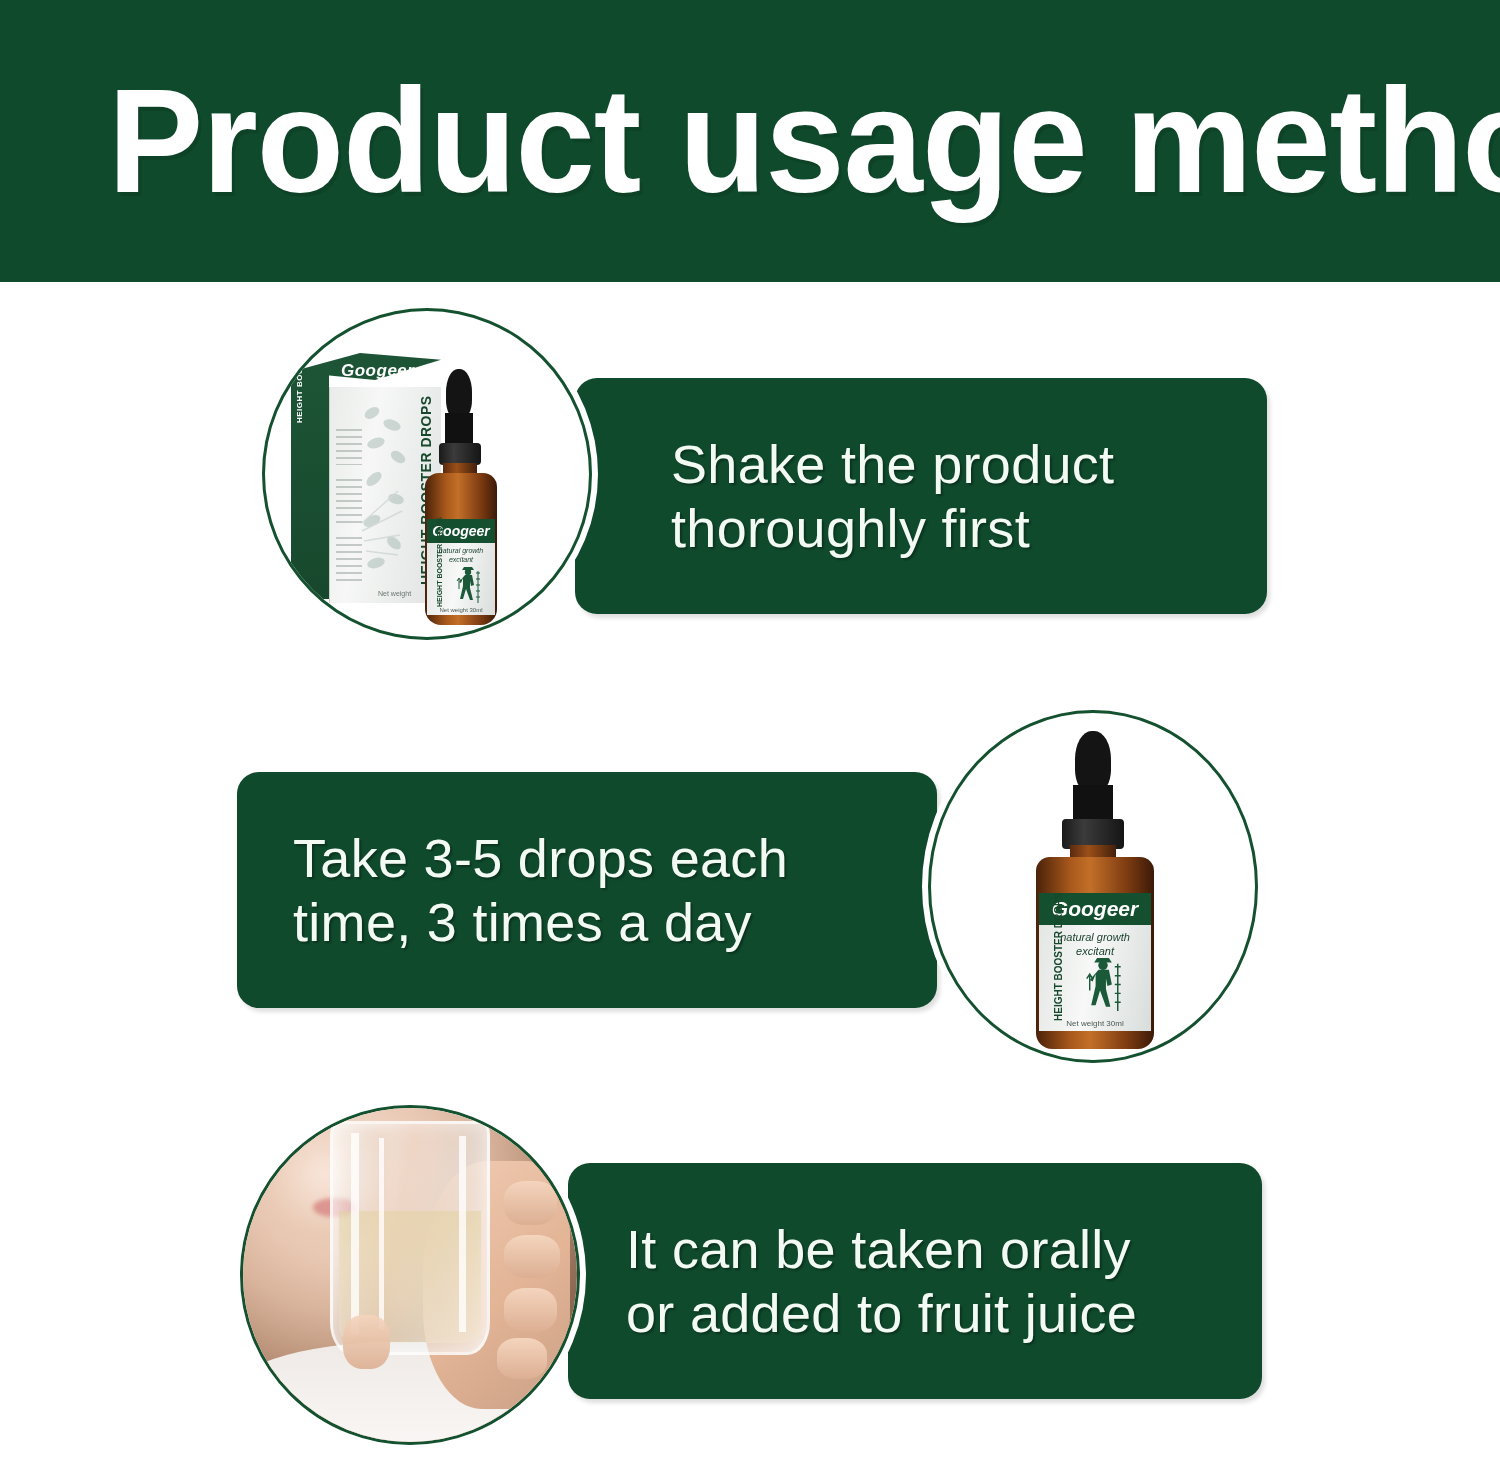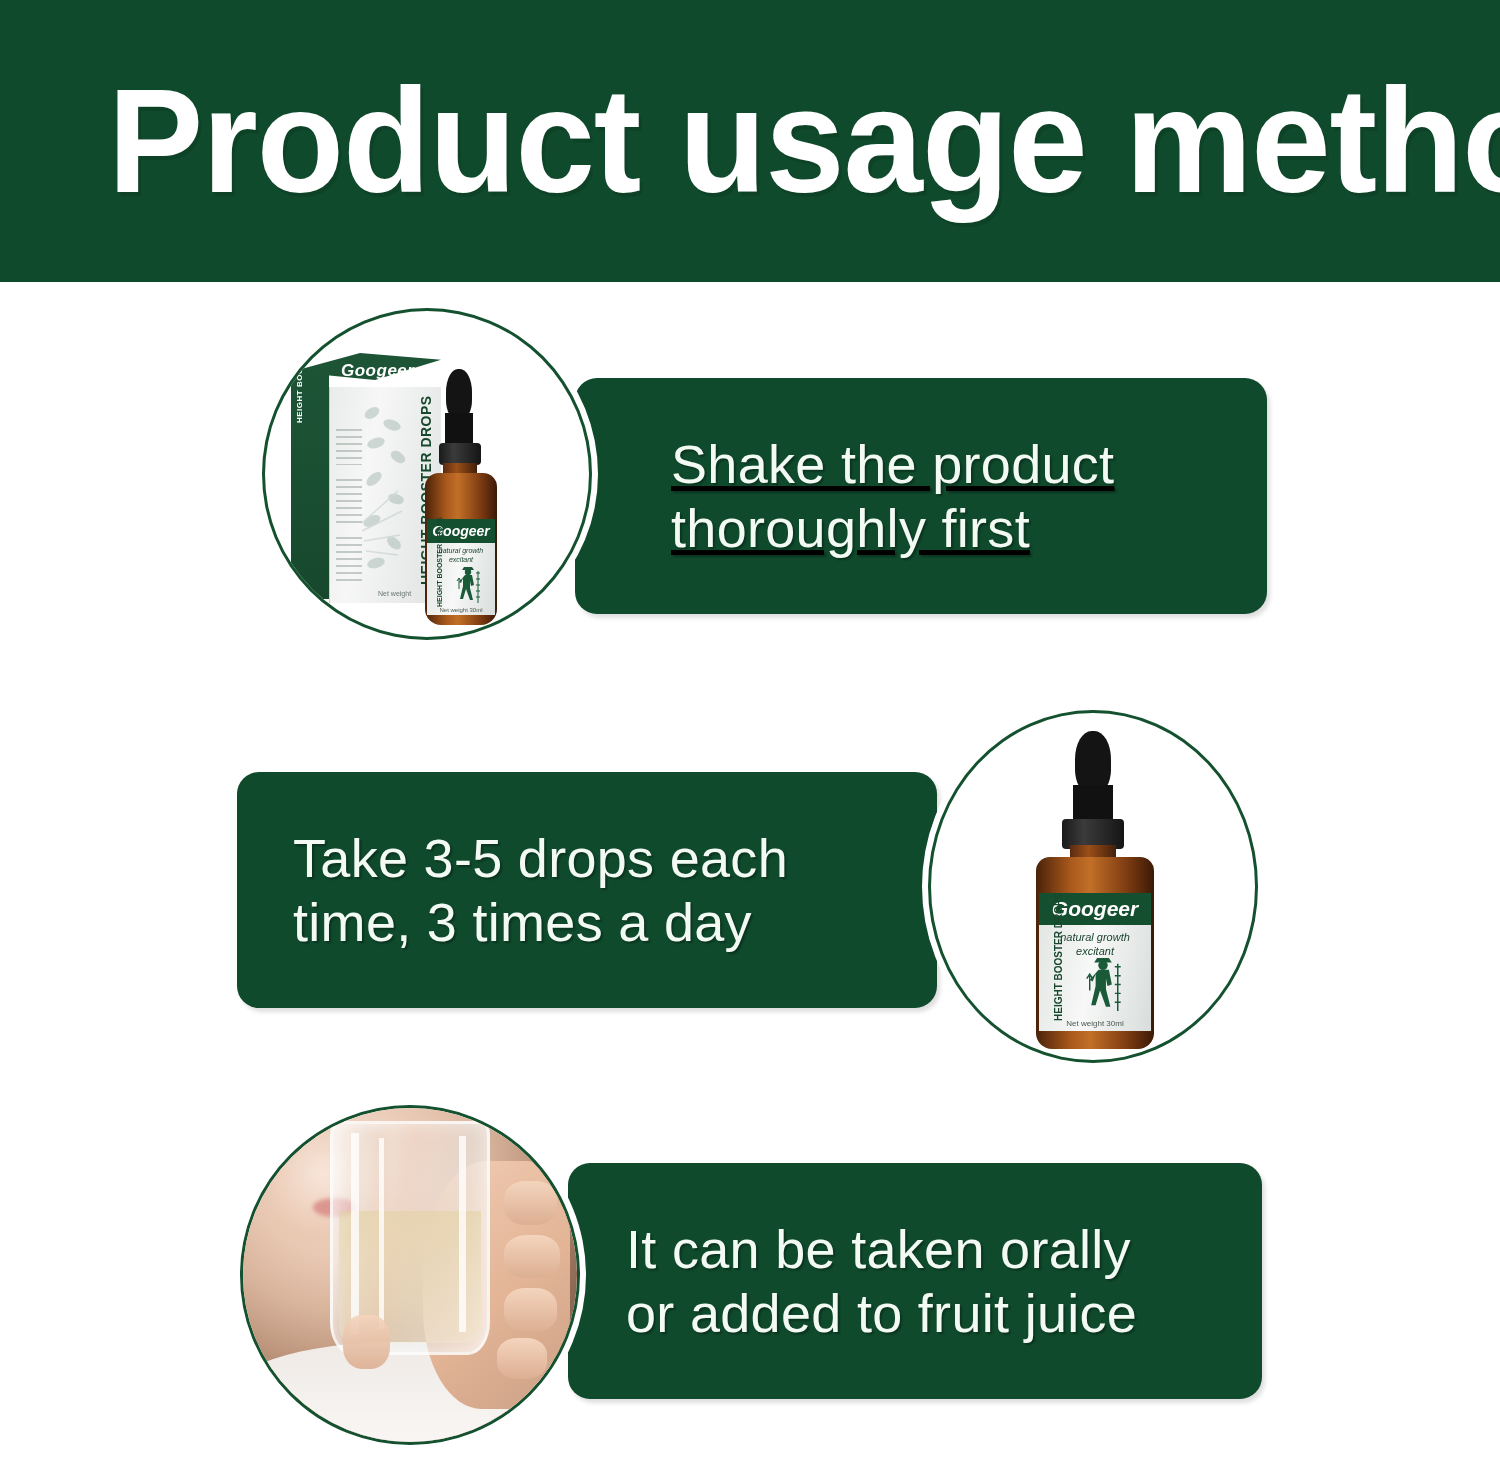--- a/index.html
+++ b/index.html
@@ -59,21 +59,21 @@
     border-radius:50%;
     background:#ffffff;
     border:3px solid #14512f;
     overflow:hidden;
     z-index:5;
     box-shadow:0 0 0 6px #ffffff;
   }
 
   
   #circle-product-box{ left:262px; top:308px; width:330px; height:332px; }
-  #panel-step-1{ left:575px; top:378px; width:692px; height:236px; padding-left:96px;text-decoration:underline; }
+  #panel-step-1{ left:575px; top:378px; width:692px; height:236px; padding-left:96px; }
 
   
   #panel-step-2{ left:237px; top:772px; width:700px; height:236px; padding-left:56px; }
   #circle-bottle{ left:928px; top:710px; width:330px; height:353px; }
 
   
   #circle-drinking{ left:240px; top:1105px; width:340px; height:340px; }
   #panel-step-3{ left:568px; top:1163px; width:694px; height:236px; padding-left:58px; }
 
   

